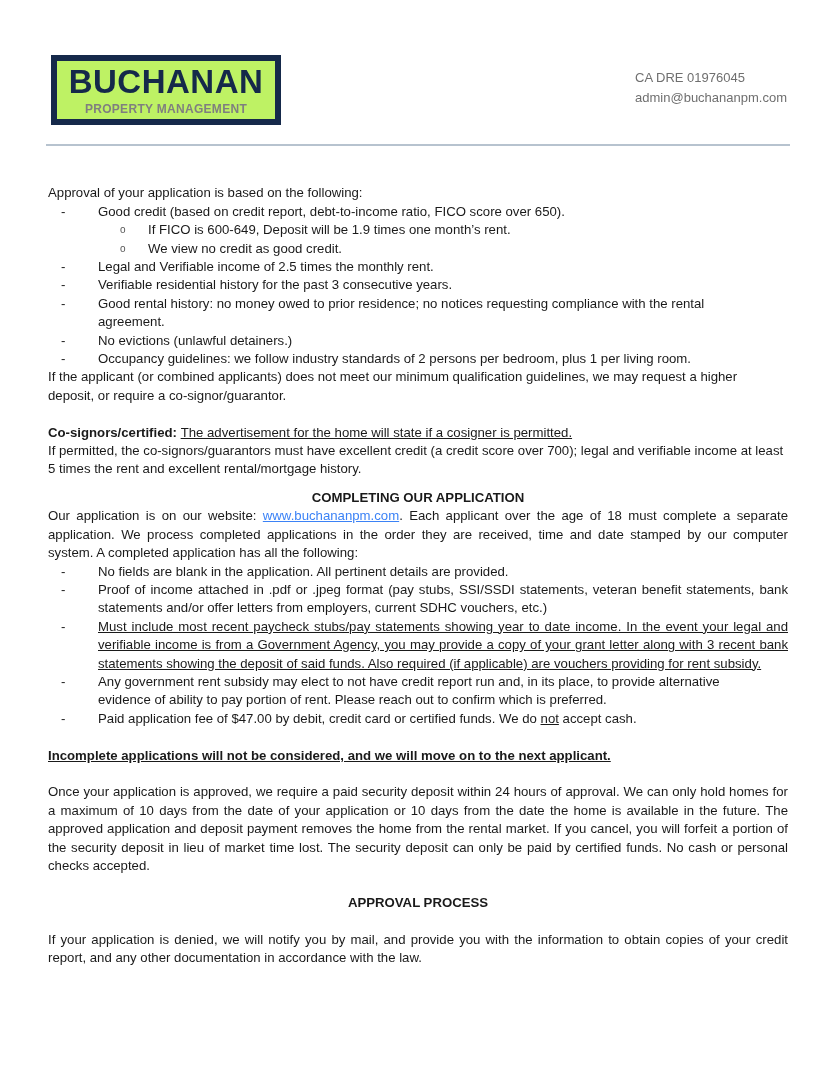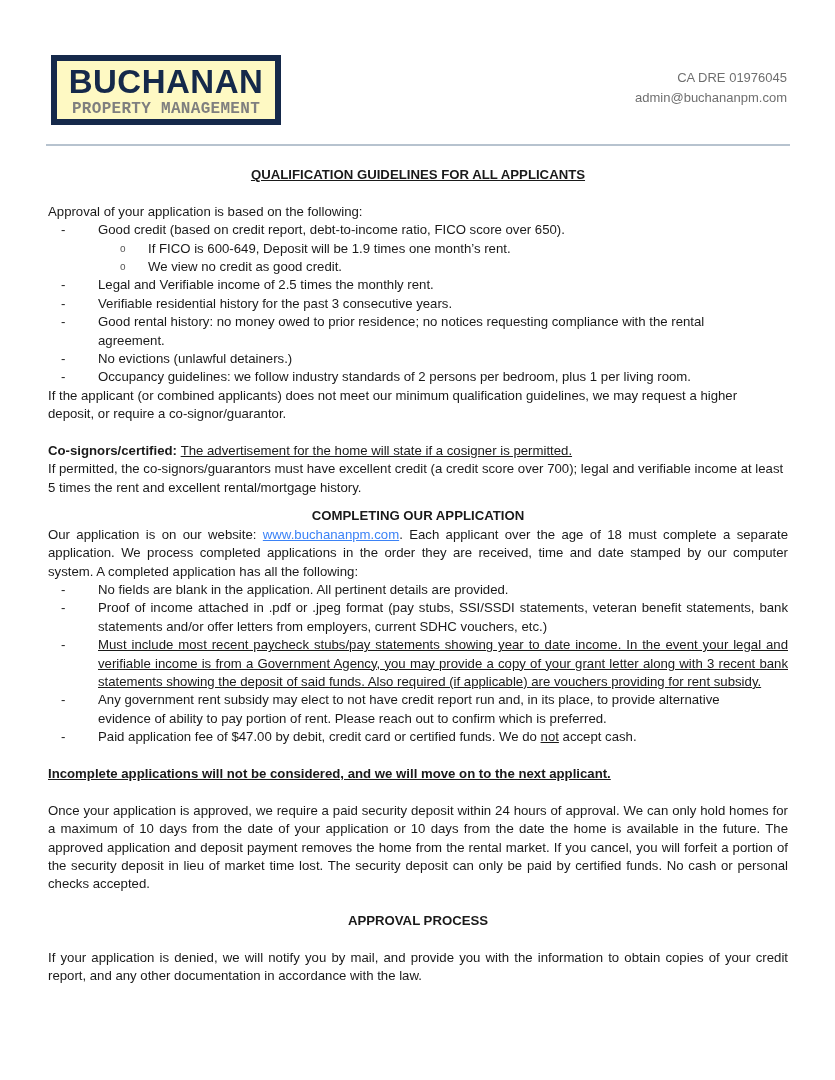--- a/index.html
+++ b/index.html
@@ -5,34 +5,34 @@
   html, body { margin: 0; padding: 0; background: #ffffff; }
   body {
     width: 835px; height: 1080px; position: relative; overflow: hidden;
     font-family: "Liberation Sans", sans-serif; color: #1a1a1a;
   }
   .page { position: absolute; left: 0; top: 0; width: 835px; height: 1080px; }
 
   
   .logo {
     position: absolute; left: 51px; top: 55px; width: 230px; height: 70px;
-    border: 6px solid #15294a; box-sizing: border-box; background: #fef9c3;
+    border: 6px solid #15294a; box-sizing: border-box; background: #bef264;
   }
   .logo-main {
     position: absolute; left: 0; right: 0; top: 2px; text-align: center;
     font-family: "Liberation Sans", sans-serif; font-weight: bold;
     font-size: 33px; letter-spacing: 0.5px; color: #15294a; line-height: 38px;
   }
   .logo-sub {
     position: absolute; left: 0; right: 0; top: 40px; text-align: center;
-    font-family: Liberation Mono, monospace; font-weight: bold;
-    font-size: 16px; letter-spacing: 0.3px; color: #7f7f7f; line-height: 16px;
+    font-family: Liberation Sans, sans-serif; font-weight: bold;
+    font-size: 12px; letter-spacing: 0.3px; color: #7f7f7f; line-height: 16px;
   }
   .contact {
-    position: absolute; right: 48px; top: 68px; text-align: right;
+    position: absolute; right: 48px; top: 68px; text-align: left;
     font-size: 13px; line-height: 19.5px; color: #6f6f6f;
   }
   .header-rule {
     position: absolute; left: 46px; top: 144px; width: 744px; height: 2px;
     background: #b7c3cf;
   }
 
   
   .content {
     position: absolute; left: 48px; top: 166px; width: 740px;
@@ -68,21 +68,20 @@
 
   <div class="contact">
     <div>CA DRE 01976045</div>
     <div>admin@buchananpm.com</div>
   </div>
 
   <div class="header-rule"></div>
 
   <div class="content">
 
-    <div class="center-heading u">QUALIFICATION GUIDELINES FOR ALL APPLICANTS</div>
     <div class="gap"></div>
     <div class="p" style="margin-top:0;">Approval of your application is based on the following:</div>
 
     <ul class="dash">
       <li>
         <span class="marker">-</span>
         <span>Good credit (based on credit report, debt-to-income ratio, FICO score over 650).</span>
         <ul class="circle">
           <li>
             <span class="marker">o</span>

